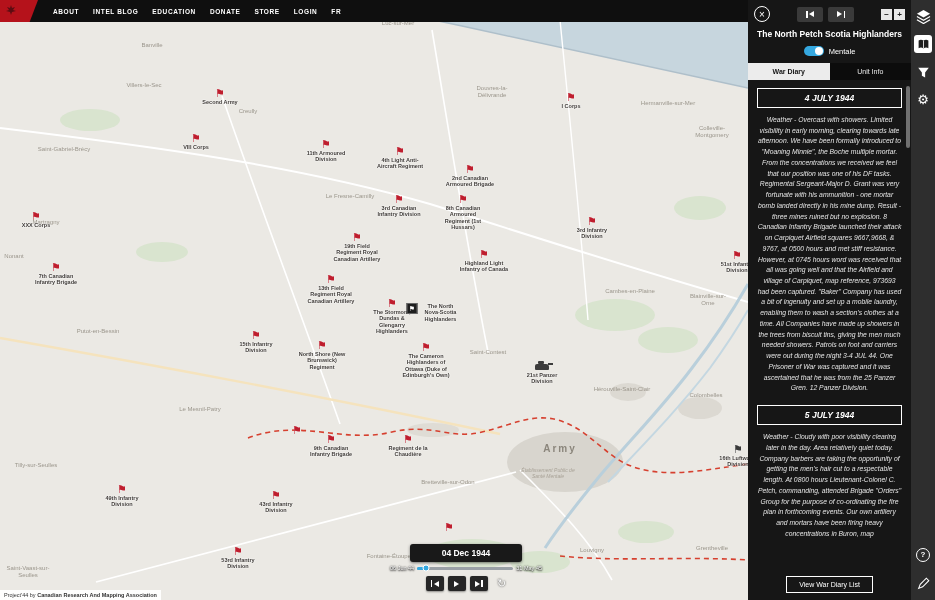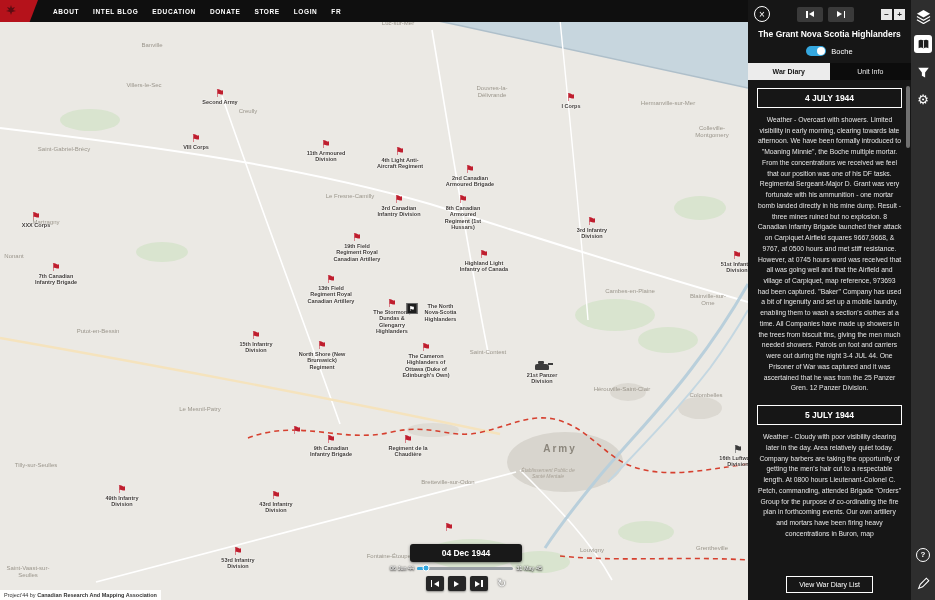--- a/index.html
+++ b/index.html
@@ -83,21 +83,21 @@
               color:#222; padding:0; cursor:pointer; font-weight:bold; }
   .p-title { color:#fff; font-size:8.5px; font-weight:bold; text-align:center; margin:5px 4px 2px; }
   .p-follow { display:flex; align-items:center; justify-content:center; gap:5px; margin:5px 0 7px; }
   .toggle { width:20px; height:10px; border-radius:5px; background:#35a8e0; position:relative; cursor:pointer; }
   .toggle-knob { position:absolute; right:1px; top:1px; width:8px; height:8px; border-radius:50%; background:#fff; }
   .p-follow-label { color:#fff; font-size:7.5px; }
   .p-tabs { display:flex; }
   .p-tab { flex:1; text-align:center; font-size:7px; padding:5px 0; cursor:pointer; }
   .p-tab.active { background:#ececec; color:#141414; font-weight:bold; }
   .p-tab.inactive { background:#0c0c0c; color:#e8e8e8; }
-  .p-content { flex:1; overflow:hidden; padding:8px 9px 2px; position:relative; }
+  .p-content { flex:1; overflow:hidden; padding:8px 9px 2px; position:relative;font-style:italic; }
   .date-box { border:1px solid #fff; color:#fff; font-weight:bold; font-size:8.5px; text-align:center;
               padding:4px 0; margin-bottom:7px; }
   .entry-text { color:#e6e6e6; font-size:6.8px; line-height:1.58; text-align:center; margin-bottom:11px; }
   .p-scrollthumb { position:absolute; right:1px; top:6px; width:4px; height:62px; background:#707070;
                    border-radius:2px; cursor:pointer; }
   .p-bottom { padding:5px 0 7px; display:flex; justify-content:center; }
   .p-viewlist { background:#171717; border:1px solid #fff; color:#fff; font-size:7px;
                 padding:4px 12px; cursor:pointer; }
 
   
@@ -361,27 +361,27 @@
             <span class="tri-r"></span>
             <span class="bar"></span>
           </button>
       </div>
       <div class="p-win">
         <button class="p-winbtn">−</button>
         <button class="p-winbtn">+</button>
       </div>
     </div>
 
-    <div class="p-title">The Grant Nova Scotia Highlanders</div>
+    <div class="p-title">The North Petch Scotia Highlanders</div>
 
     <div class="p-follow">
       <div class="toggle">
           <div class="toggle-knob"></div>
         </div>
-      <span class="p-follow-label">Boche</span>
+      <span class="p-follow-label">Mentale</span>
     </div>
 
     <div class="p-tabs">
       <div class="p-tab active">War Diary</div>
       <div class="p-tab inactive">Unit Info</div>
     </div>
 
     <div class="p-content">
       <div class="entry">
         <div class="date-box">4 JULY 1944</div>

